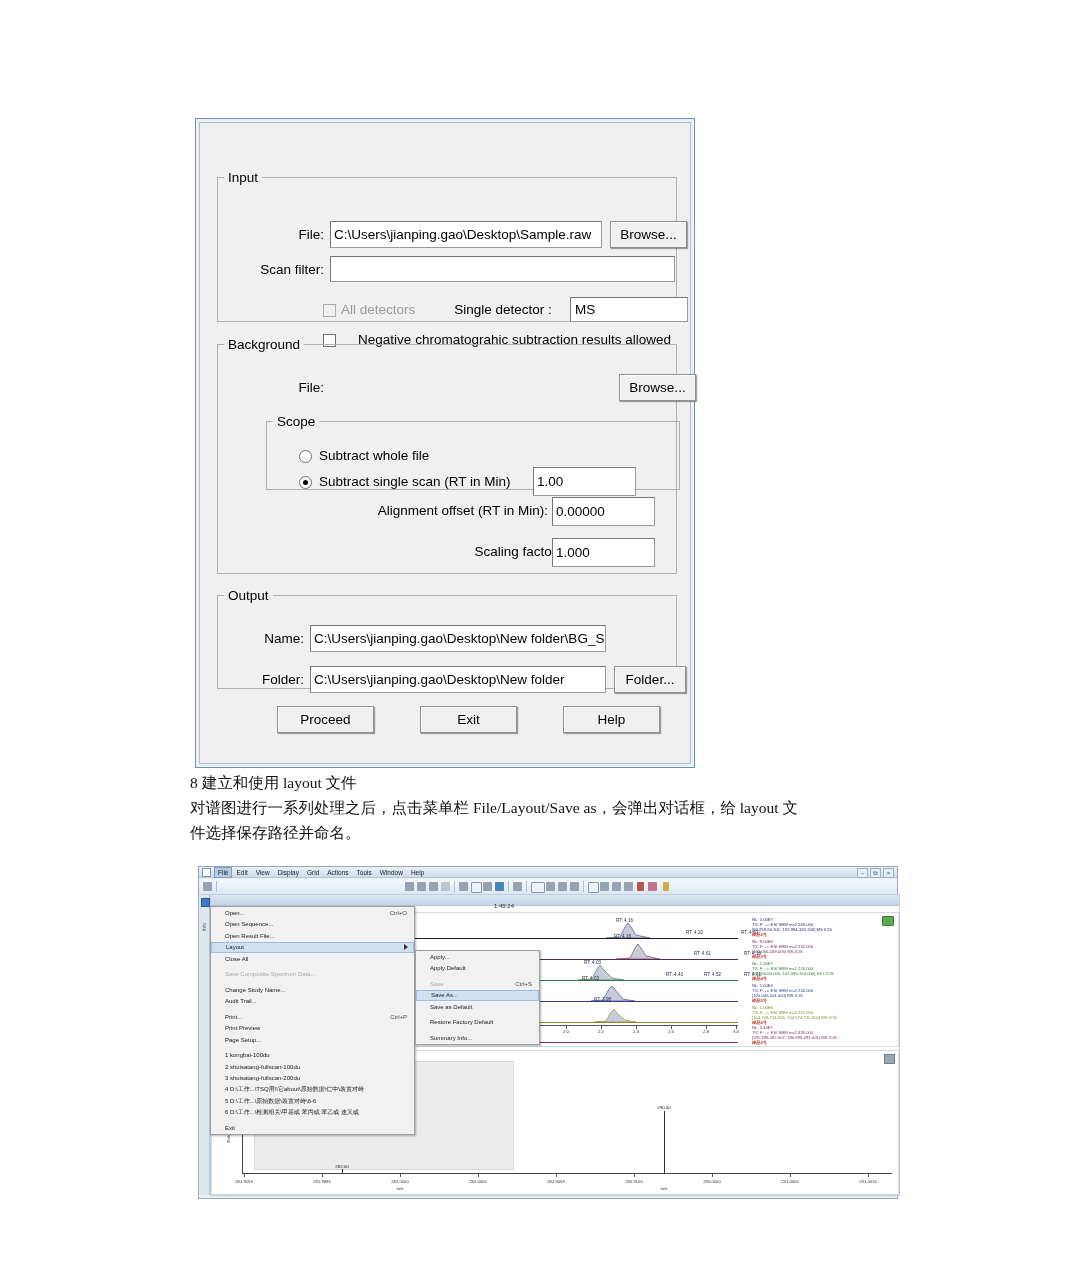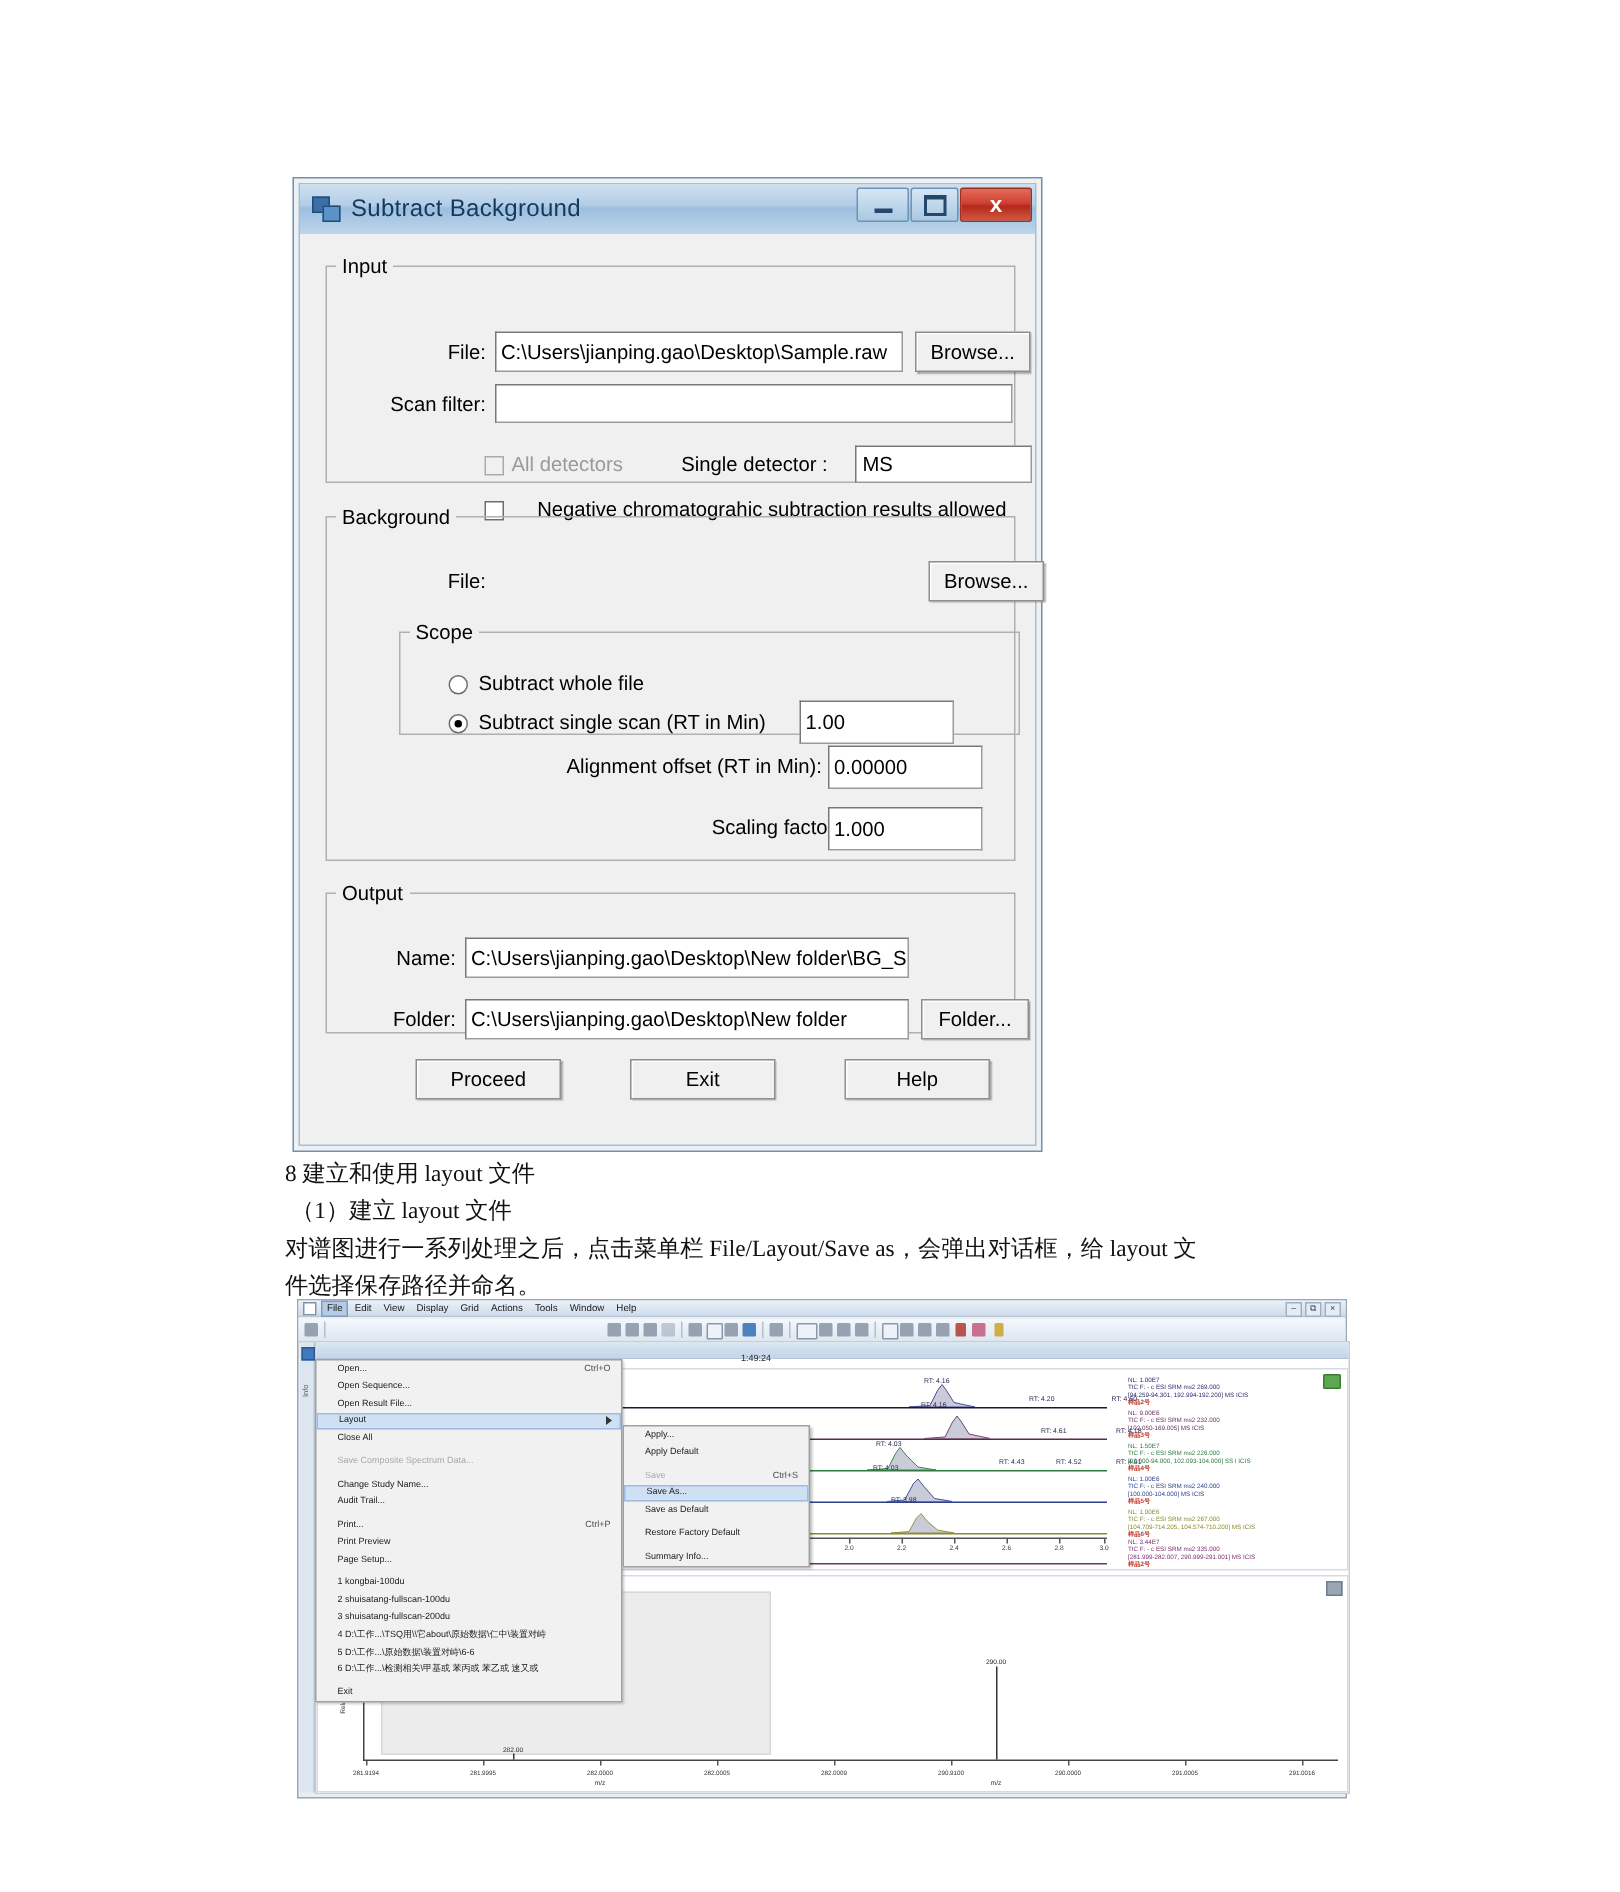--- a/index.html
+++ b/index.html
@@ -138,38 +138,20 @@
 
   .filemenu{left:11px;top:39px;width:205px;}
   .submenu{left:216px;top:83px;width:125px;}
 </style>
 </head>
 <body>
 
 <div class="dlg">
   <div class="dlg-inner">
 
-    <div class="titlebar">
-      <span class="app-ico">
-          <i class="a"></i>
-          <i class="b"></i>
-        </span>
-      <span class="title-txt">Subtract Background</span>
-      <span class="caption-btns">
-        <span class="cbtn min">
-            <span class="g-min"></span>
-          </span>
-        <span class="cbtn">
-            <span class="g-max"></span>
-          </span>
-        <span class="cbtn close">
-            <span class="g-close">x</span>
-          </span>
-      </span>
-    </div>
 
     <div class="body-area">
 
       <fieldset class="grp" style="left:17px;top:14px;width:458px;height:150px;">
         <legend>Input</legend>
         <span class="lab" style="left:40px;top:42px;width:66px;">File:</span>
         <span class="tin" style="left:112px;top:36px;width:272px;height:27px;">C:\Users\jianping.gao\Desktop\Sample.raw</span>
         <span class="btn" style="left:392px;top:36px;width:77px;height:27px;">Browse...</span>
 
         <span class="lab" style="left:10px;top:77px;width:96px;">Scan filter:</span>
@@ -217,21 +199,20 @@
 
       <span class="btn" style="left:77px;top:550px;width:97px;height:27px;">Proceed</span>
       <span class="btn" style="left:220px;top:550px;width:97px;height:27px;">Exit</span>
       <span class="btn" style="left:363px;top:550px;width:97px;height:27px;">Help</span>
     </div>
   </div>
 </div>
 
 <div class="para">
   <div>8  建立和使用 layout 文件</div>
-  <div class="ind">（1）建立 layout 文件</div>
   <div>对谱图进行一系列处理之后，点击菜单栏 File/Layout/Save as，会弹出对话框，给 layout 文</div>
   <div>件选择保存路径并命名。</div>
 </div>
 
 <div class="win2">
 
   <div class="menubar">
     <span class="mb-ico"></span>
     <span class="mi sel">File</span>
     <span class="mi">Edit</span>

